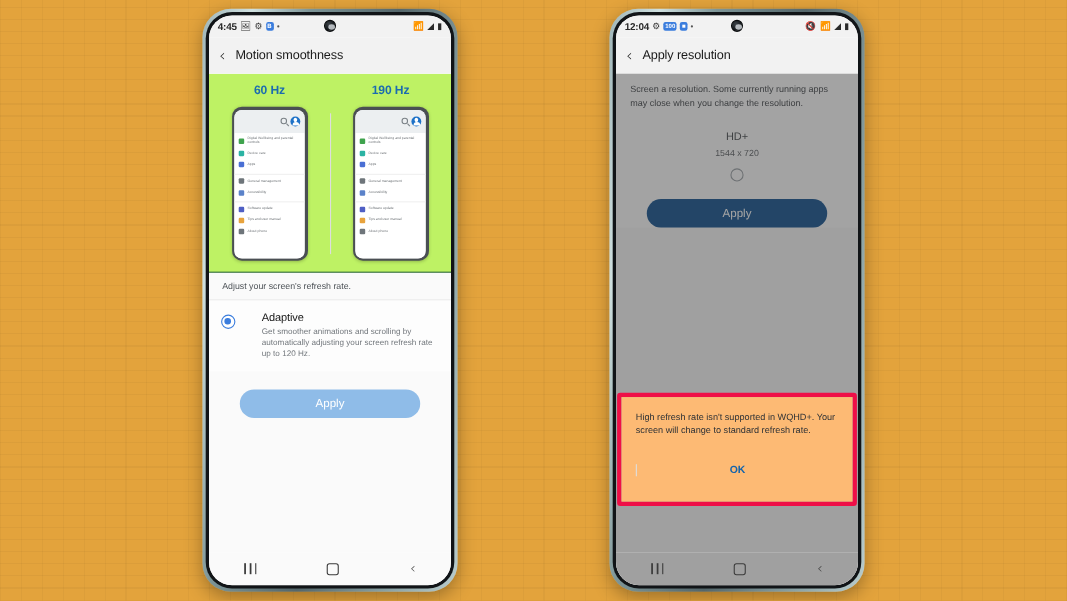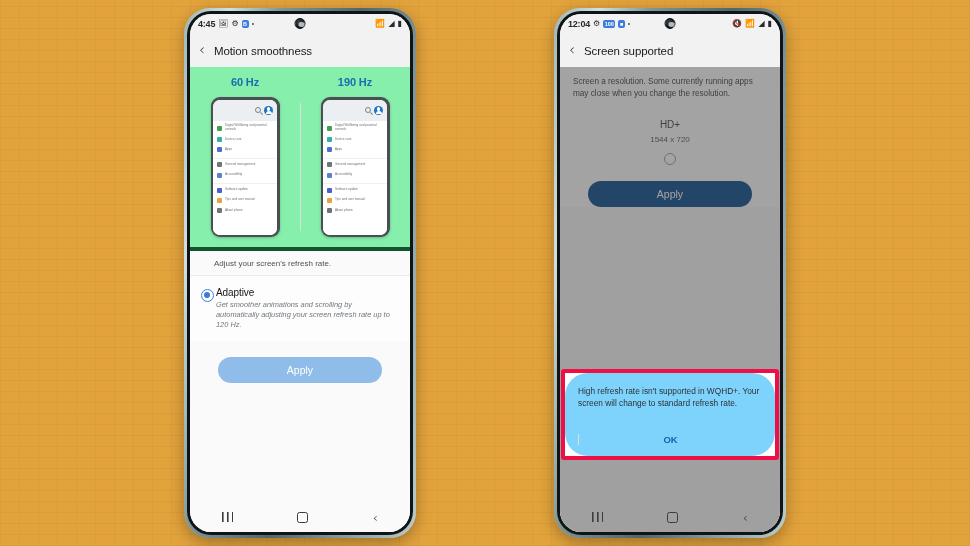--- a/index.html
+++ b/index.html
@@ -92,23 +92,23 @@
   .back-chevron {
     font-size: 15px; color: #1f1f1f; line-height: 1;
     font-family: "DejaVu Sans", sans-serif; font-weight: 300;
   }
   .app-title { font-size: 11.5px; color: #1a1a1a; letter-spacing: -0.1px; }
 
   
   .body-left { flex: 1; background: #fafafa; display: flex; flex-direction: column; overflow: hidden; }
 
   .preview-card {
-    background: #86efac;
+    background: #bef264;
     padding: 9px 0 10px 0;
-    border-bottom: 4px solid #14532d;
+    border-bottom: 1px solid #14532d;
   }
   .hz-row {
     display: flex;
   }
   .hz-col { flex: 1; text-align: center; }
   .hz-label {
     font-size: 11px; font-weight: 700; color: #1b6cb0; letter-spacing: -0.1px;
   }
   .mini-row { display: flex; margin-top: 9px; position: relative; }
   .mini-col { flex: 1; display: flex; justify-content: center; }
@@ -164,47 +164,47 @@
     padding: 2.6px 3px 2.6px 4px;
   }
   .mini-item.gap-top { margin-top: 3px; border-top: 1px solid #f0f0f0; padding-top: 3.5px; }
   .mi-icon { width: 5px; height: 5px; flex: 0 0 5px; border-radius: 1px; }
   .mi-text {
     font-size: 3.1px; color: #6d7276; line-height: 1.28;
     letter-spacing: 0.02px;
   }
 
   .hint-bar {
-    padding: 8px 12px 7px 24px;
+    padding: 8px 12px 7px 12px;
     font-size: 8px; color: #4d5257;
     background: #fafafa;
   }
   .options {
     background: #fdfdfd;
     border-top: 1px solid #ececec;
   }
   .option {
     display: flex; align-items: flex-start;
     padding: 11px 14px 11px 11px;
-    gap: 2px;
+    gap: 24px;
   }
   .option + .option { border-top: 1px solid #ededed; margin-left: 34px; padding-left: 0; }
   .option + .option .radio { margin-left: -34px; }
   .radio {
     width: 13px; height: 13px; flex: 0 0 13px;
     border-radius: 50%; border: 1.4px solid #b8bcc0;
     margin-top: 2px; position: relative; background: #fff;
   }
   .radio.on { border-color: #3b7ddd; }
   .radio.on::after {
     content:''; position: absolute; left: 2.4px; top: 2.4px;
     width: 5.8px; height: 5.8px; border-radius: 50%; background: #3b7ddd;
   }
   .opt-title { font-size: 10px; color: #141414; margin-bottom: 1.5px; letter-spacing: -0.1px; }
-  .opt-desc { font-size: 7.4px; color: #72777c; line-height: 1.38; font-style: italic; }
+  .opt-desc { font-size: 7.4px; color: #72777c; line-height: 1.38; }
 
   .apply-wrap { padding: 16px 28px 0 28px; background: #fafafa; }
   .apply-btn {
     width: 100%; height: 26px; border-radius: 13px;
     background: #8fbce8; color: #ffffff;
     display: flex; align-items: center; justify-content: center;
     font-size: 10.5px; border: none; cursor: pointer;
   }
   .spacer { flex: 1; background: #fafafa; }
 
@@ -282,23 +282,22 @@
   
   .dialog-highlight {
     position: absolute;
     left: 1px; right: 1px; bottom: 42px;
     border: 4px solid #ef0f47;
     border-radius: 3px;
     z-index: 5;
     background: #ffffff;
   }
   .dialog {
-    background: #7dd3fc;
-    padding: 12px 13px 0 13px;
-    border-radius: 23px;
+    background: #fdba74;
+    padding: 12px 13px 12px 13px;
   }
   .dialog-text {
     font-size: 8.3px; color: #2d3135; line-height: 1.52;
   }
   .dialog-actions {
     display: flex; margin-top: 14px; border-top: 1px solid transparent;
   }
   .dlg-btn {
     flex: 1; text-align: center;
     font-size: 9.5px; color: #1464ac; font-weight: 600;
@@ -485,21 +484,21 @@
         <div class="sb-right">
           <span class="sb-ico">🔇</span>
           <span class="sb-ico">📶</span>
           <span class="sb-ico">◢</span>
           <span class="sb-ico">▮</span>
         </div>
       </div>
 
       <div class="app-header">
         <span class="back-chevron">‹</span>
-        <span class="app-title">Screen supported</span>
+        <span class="app-title">Apply resolution</span>
       </div>
 
       <div class="body-right">
 
         <div class="desc-text">Screen a resolution. Some currently running apps may close when you change the resolution.</div>
 
         <div class="res-row">
           <div class="res-col">
             <div class="res-name">HD+</div>
             <div class="res-dims">1544 x 720</div>

